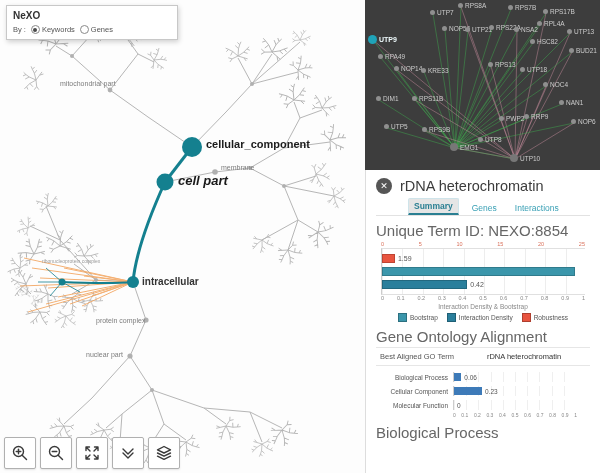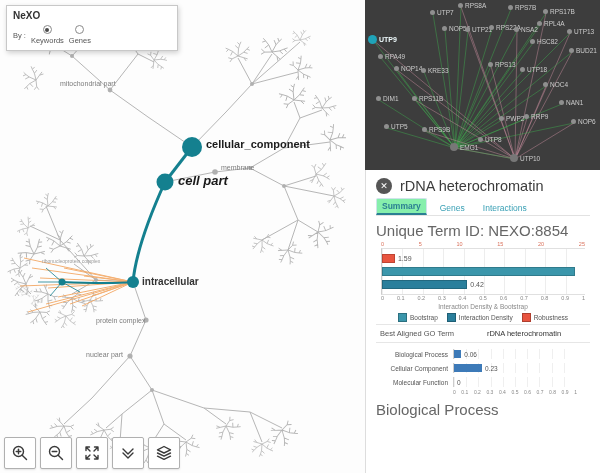--- a/index.html
+++ b/index.html
@@ -19,21 +19,21 @@
   #search-panel{position:absolute;left:6px;top:5px;width:172px;background:#fff;border:1px solid #c8c8c8;
     box-shadow:1px 2px 5px rgba(0,0,0,.18);padding:4px 6px 5px 6px;box-sizing:border-box;z-index:6;}
   #search-title{font-size:10px;font-weight:bold;color:#333;margin-bottom:3px;}
   #search-row{display:flex;align-items:center;gap:4px;}
   #search-input{width:98px;font-size:7.5px;border:1px solid #d8d8d8;padding:2px 3px;color:#444;
     font-family:"Liberation Sans",sans-serif;}
   .mini-icon{display:flex;align-items:center;justify-content:center;width:13px;height:13px;cursor:pointer;color:#666;}
   #by-row{display:flex;align-items:center;gap:5px;margin-top:4px;font-size:7.5px;color:#555;}
   .radio{width:7px;height:7px;border:1px solid #8a8a8a;border-radius:50%;display:inline-block;position:relative;background:#fff;}
   .radio.sel::after{content:"";position:absolute;left:1.5px;top:1.5px;right:1.5px;bottom:1.5px;background:#4a4a4a;border-radius:50%;}
-  .radio-opt{display:flex;align-items:center;gap:2px;flex-direction:column;}
+  .radio-opt{display:flex;align-items:center;gap:2px;}
 
   
   #toolbar{position:absolute;left:4px;bottom:4px;display:flex;gap:4px;z-index:6;}
   .tool-btn{width:30px;height:30px;background:#fff;border:1px solid #b0b0b0;border-radius:2px;
     display:flex;align-items:center;justify-content:center;cursor:pointer;box-shadow:0 1px 2px rgba(0,0,0,.1);}
   .tool-btn svg{stroke:#3a3a3a;fill:none;stroke-width:1.4;stroke-linecap:round;stroke-linejoin:round;}
 
   
   #network-panel{position:absolute;left:365px;top:0;width:235px;height:170px;background:#3d3d3d;overflow:hidden;}
   #network-edges{position:absolute;left:0;top:0;}
@@ -47,21 +47,21 @@
 
   
   #detail-panel{position:absolute;left:365px;top:170px;width:235px;height:303px;background:#fff;
     box-sizing:border-box;padding:5px 10px 0 10px;overflow:hidden;border-left:1px solid #ddd;}
   #detail-header{display:flex;align-items:center;gap:8px;margin:3px 0 2px 0;}
   #close-btn{width:16px;height:16px;border-radius:50%;background:#555;color:#fff;font-size:9px;
     display:flex;align-items:center;justify-content:center;cursor:pointer;flex:0 0 auto;}
   #detail-title{font-size:14.5px;color:#3c3c3c;}
   #tabs-row{border-bottom:1px solid #e2e2e2;padding:2px 0 0 0;display:flex;gap:8px;align-items:flex-end;}
   .tab{font-size:8.5px;color:#3aa0b5;padding:2px 5px;cursor:pointer;}
-  .tab.active{color:#2a7f92;font-weight:bold;border:1px solid #cfe4ea;border-bottom:2px solid #2a7f92;border-radius:2px 2px 0 0;background:#86efac;}
+  .tab.active{color:#2a7f92;font-weight:bold;border:1px solid #cfe4ea;border-bottom:2px solid #2a7f92;border-radius:2px 2px 0 0;background:#e5e5e5;margin-left:32px;}
   .section-label{font-size:15px;color:#666;margin:6px 0 2px 0;}
   .centered{text-align:center;}
 
   
   #rb-chart{width:204px;margin:0 auto;}
   .ticks{display:flex;justify-content:space-between;font-size:5.5px;color:#888;width:204px;}
   .ticks.top{color:#d9705a;margin-bottom:1px;}
   #rb-bars{position:relative;border-left:1px solid #ccc;border-top:1px solid #e0e0e0;border-bottom:1px solid #e0e0e0;
     background-image:repeating-linear-gradient(90deg,#ededed 0,#ededed 1px,transparent 1px,transparent 20.4px);
     padding:3px 0;}
@@ -472,20 +472,21 @@
             <span class="swatch" style="background: rgb(42, 127, 156);"></span>
             <span>Interaction Density</span>
           </span>
           <span class="legend-item">
             <span class="swatch" style="background: rgb(232, 84, 63);"></span>
             <span>Robustness</span>
           </span>
         </div>
     </div>
 
+    <div class="section-label">Gene Ontology Alignment</div>
     <table id="go-table">
       <tbody>
           <tr>
         <td>Best Aligned GO Term</td>
         <td class="val">rDNA heterochromatin</td>
       </tr>
     </tbody>
       </table>
 
     <div id="go-chart">

